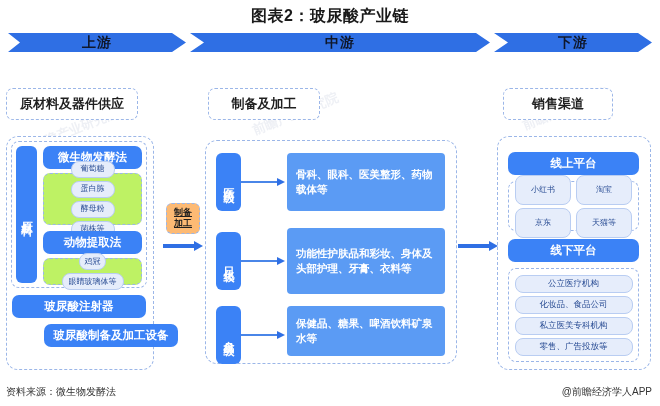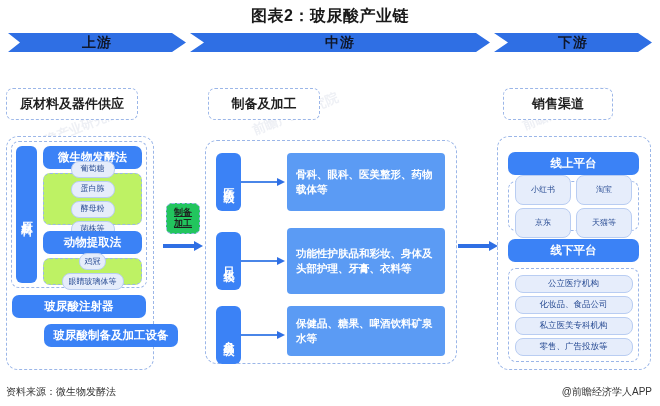--- a/index.html
+++ b/index.html
@@ -192,21 +192,21 @@
     height: 23px;
   }
   .wide.w1 { top: 295px; }
   .wide.w2 { top: 324px; margin-left: 32px; }
 
   
   .arrow-label {
     position: absolute;
     border: 1px dashed #9bb6e8;
     border-radius: 6px;
-    background: #22c55e;
+    background: #fdba74;
     font-size: 9px;
     font-weight: bold;
     color: #1f1f1f;
     text-align: center;
     line-height: 1.25;
     padding: 3px 4px;
     box-sizing: border-box;
     text-decoration: underline;
   }
   .arrow-label.a1 { left: 166px; top: 203px; width: 34px; }

